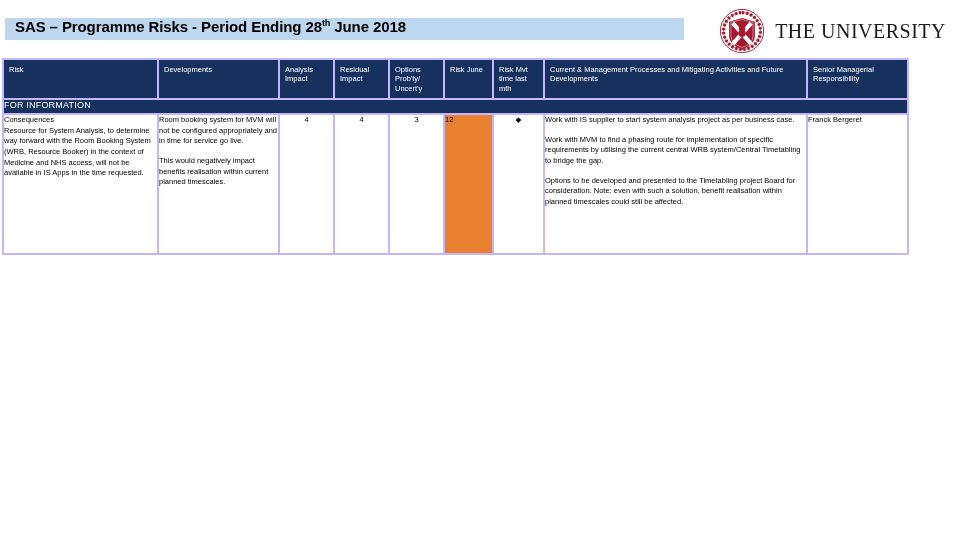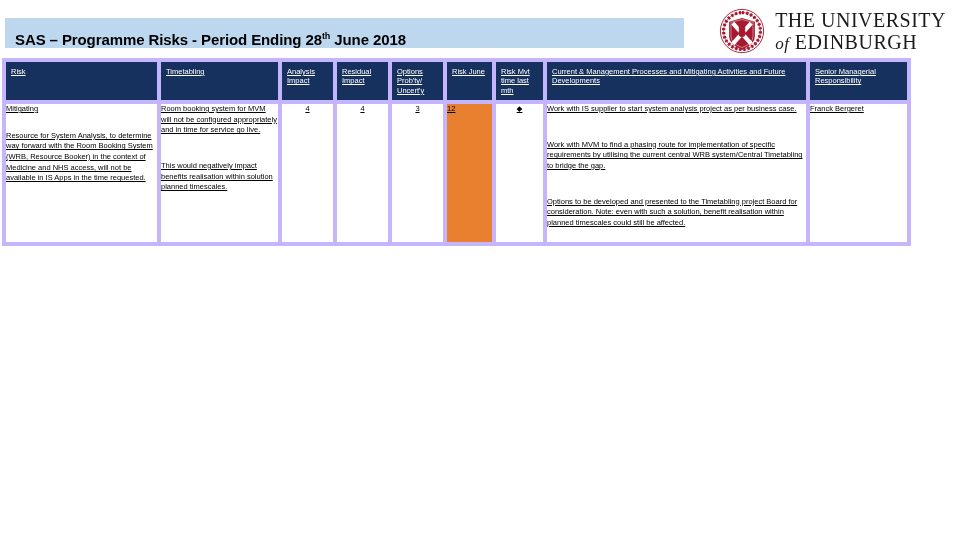--- a/index.html
+++ b/index.html
@@ -14,24 +14,24 @@
     overflow: hidden;
     position: relative;
   }
 
   
   #title-bar {
     position: absolute;
     left: 5px;
     top: 18px;
     width: 679px;
-    height: 30px;
+    height: 22px;
     background: #bdd7ee;
     display: flex;
-    align-items: flex-end;
+    align-items: flex-start;
   }
   #title-bar .title-text {
     font-size: 15px;
     font-weight: bold;
     color: #000000;
     padding-left: 10px;
     white-space: nowrap;
     letter-spacing: -0.1px;
   }
   #title-bar .title-text sup {
@@ -82,24 +82,23 @@
   #risk-table {
     position: absolute;
     left: 2px;
     top: 58px;
     width: 905px;
     border-collapse: collapse;
     table-layout: fixed;
   }
   #risk-table th,
   #risk-table td {
-    border: 4px solid #c4b5fd;
+    border: 2px solid #c4b5fd;
     vertical-align: top;
     padding: 0;
-    text-decoration: underline;
   }
   #risk-table thead th {
     background: #17315e;
     color: #ffffff;
     font-size: 7.5px;
     font-weight: normal;
     text-align: left;
     padding: 5px 4px 4px 5px;
     height: 29px;
     line-height: 1.25;
@@ -135,21 +134,21 @@
   td.cell-movement {
     text-align: center;
     font-size: 10px;
     padding-top: 2px;
     color: #000000;
   }
   .para {
     margin: 0;
   }
   .para + .para {
-    margin-top: 25px;
+    margin-top: 9px;
   }
 </style>
 </head>
 <body>
 
 <div id="title-bar">
   <div class="title-text">
     <span>SAS – Programme Risks - Period Ending 28</span><sup>th</sup><span> June 2018</span>
   </div>
 </div>
@@ -163,58 +162,60 @@
       <path d="M50 10 A40 40 0 0 1 50 90 A40 40 0 0 1 50 10 Z" fill="none" stroke="#a6192e" stroke-width="7" stroke-dasharray="5 4"></path>
       <path d="M22 30 L50 22 L78 30 L78 62 Q78 80 50 90 Q22 80 22 62 Z" fill="#a6192e"></path>
       <path d="M26 31 L50 25 L74 31 L74 61 Q74 77 50 86 Q26 77 26 61 Z" fill="#a6192e" stroke="#ffffff" stroke-width="1"></path>
       <path d="M30 33 L70 78 M70 33 L30 78" stroke="#ffffff" stroke-width="9" stroke-linecap="butt"></path>
       <circle cx="50" cy="55" r="8" fill="#a6192e"></circle>
       <rect x="43" y="40" width="14" height="9" fill="#a6192e"></rect>
     </svg>
   </div>
   <div id="wordmark">
     <div class="wm-line1">THE UNIVERSITY</div>
-    <div class="wm-line2"><span class="wm-of">of</span> <span>EDINBURGH</span></div>
   </div>
 </div>
 
 <table id="risk-table">
   <colgroup>
     <col style="width:155px">
     <col style="width:121px">
     <col style="width:55px">
     <col style="width:55px">
     <col style="width:55px">
     <col style="width:49px">
     <col style="width:51px">
     <col style="width:263px">
     <col style="width:101px">
   </colgroup>
   <thead>
     <tr>
       <th>Risk</th>
-      <th>Timetabling</th>
+      <th>Developments</th>
       <th>Analysis Impact</th>
       <th>Residual Impact</th>
       <th>Options Prob'ty/ Uncert'y</th>
       <th>Risk June</th>
       <th>Risk Mvt time last mth</th>
       <th>Current &amp; Management Processes and Mitigating Activities and Future Developments</th>
       <th>Senior Managerial Responsibility</th>
     </tr>
   </thead>
   <tbody>
+    <tr class="section-band">
+      <td colspan="9">FOR INFORMATION</td>
+    </tr>
     <tr class="risk-row">
       <td>
-        <div class="para">Mitigating</div>
-        <div class="para" style="margin-top:16px">Resource for System Analysis, to determine way forward with the Room Booking System (WRB, Resource Booker) in the context of Medicine and NHS access, will not be available in IS Apps in the time requested.</div>
+        <div class="para">Consequences</div>
+        <div class="para" style="margin-top:0">Resource for System Analysis, to determine way forward with the Room Booking System (WRB, Resource Booker) in the context of Medicine and NHS access, will not be available in IS Apps in the time requested.</div>
       </td>
       <td>
         <div class="para">Room booking system for MVM will not be configured appropriately and in time for service go live.</div>
-        <div class="para">This would negatively impact benefits realisation within solution planned timescales.</div>
+        <div class="para">This would negatively impact benefits realisation within current planned timescales.</div>
       </td>
       <td class="cell-num">4</td>
       <td class="cell-num">4</td>
       <td class="cell-num">3</td>
       <td class="cell-risklevel">12</td>
       <td class="cell-movement">◆</td>
       <td>
         <div class="para">Work with IS supplier to start system analysis project as per business case.</div>
         <div class="para">Work with MVM to find a phasing route for implementation of specific requirements by utilising the current central WRB system/Central Timetabling to bridge the gap.</div>
         <div class="para">Options to be developed and presented to the Timetabling project Board for consideration. Note: even with such a solution, benefit realisation within planned timescales could still be affected.</div>

